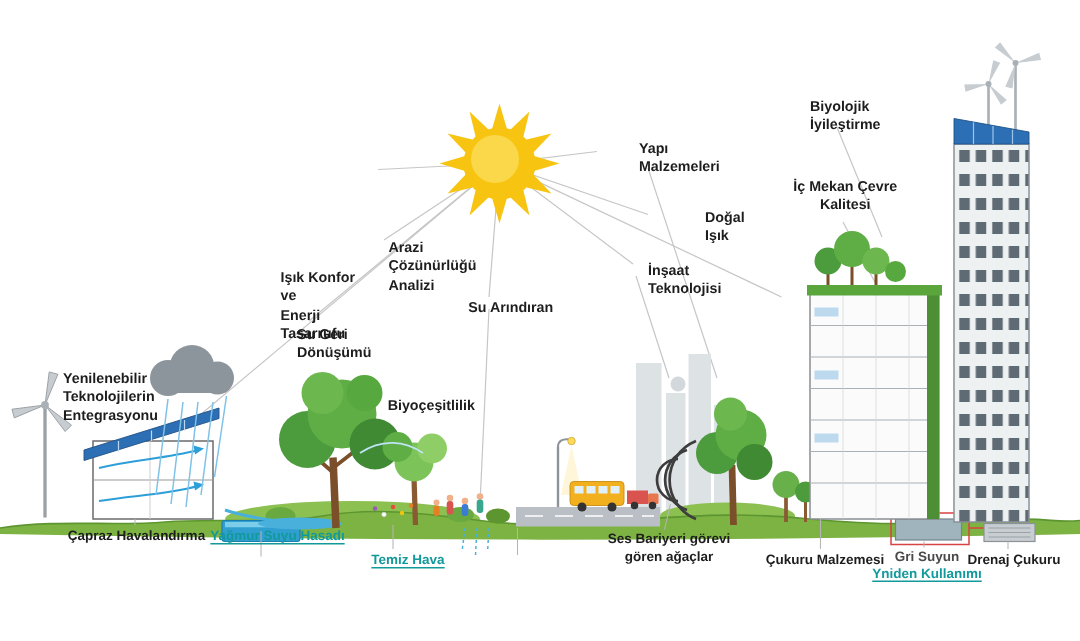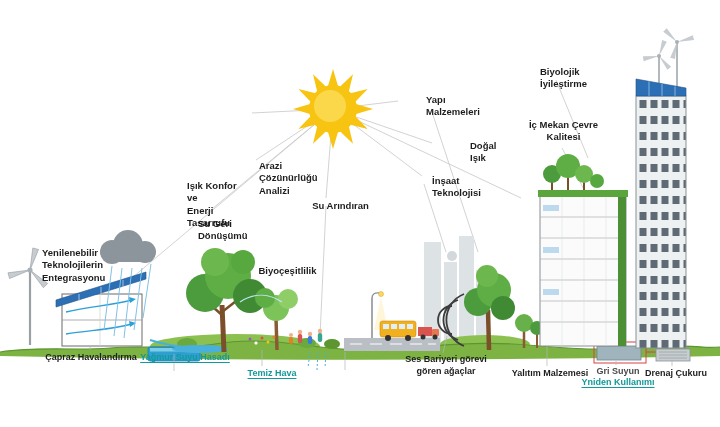--- a/index.html
+++ b/index.html
@@ -301,18 +301,18 @@
   <div class="lbl left" style="left:392px; top:175px; width:100px;">İnşaat Teknolojisi</div>
   <div class="lbl left" style="left:500px; top:66px; width:120px;">Biyolojik İyileştirme</div>
   <div class="lbl" style="left:516px; top:119px; width:95px;">İç Mekan Çevre
 Kalitesi</div>
 
   <div class="lbl small" style="left:28px; top:352px; width:126px;">Çapraz Havalandırma</div>
   <div class="lbl small teal" style="left:126px; top:352px; width:118px;">Yağmur Suyu Hasadı</div>
   <div class="lbl small teal" style="left:236px; top:368px; width:72px;">Temiz Hava</div>
   <div class="lbl small" style="left:396px; top:354px; width:100px;">Ses Bariyeri görevi
 gören ağaçlar</div>
-  <div class="lbl small" style="left:498px; top:368px; width:104px;">Yalıtım Malzemesi</div>
+  <div class="lbl small" style="left:498px; top:368px; width:104px;">Çukuru Malzemesi</div>
   <div class="lbl small gray" style="left:586px; top:366px; width:64px;">Gri Suyun</div>
   <div class="lbl small teal" style="left:572px; top:377px; width:92px;">Yniden Kullanımı</div>
   <div class="lbl small" style="left:636px; top:368px; width:80px;">Drenaj Çukuru</div>
 
 </div>
 
 </body></html>

